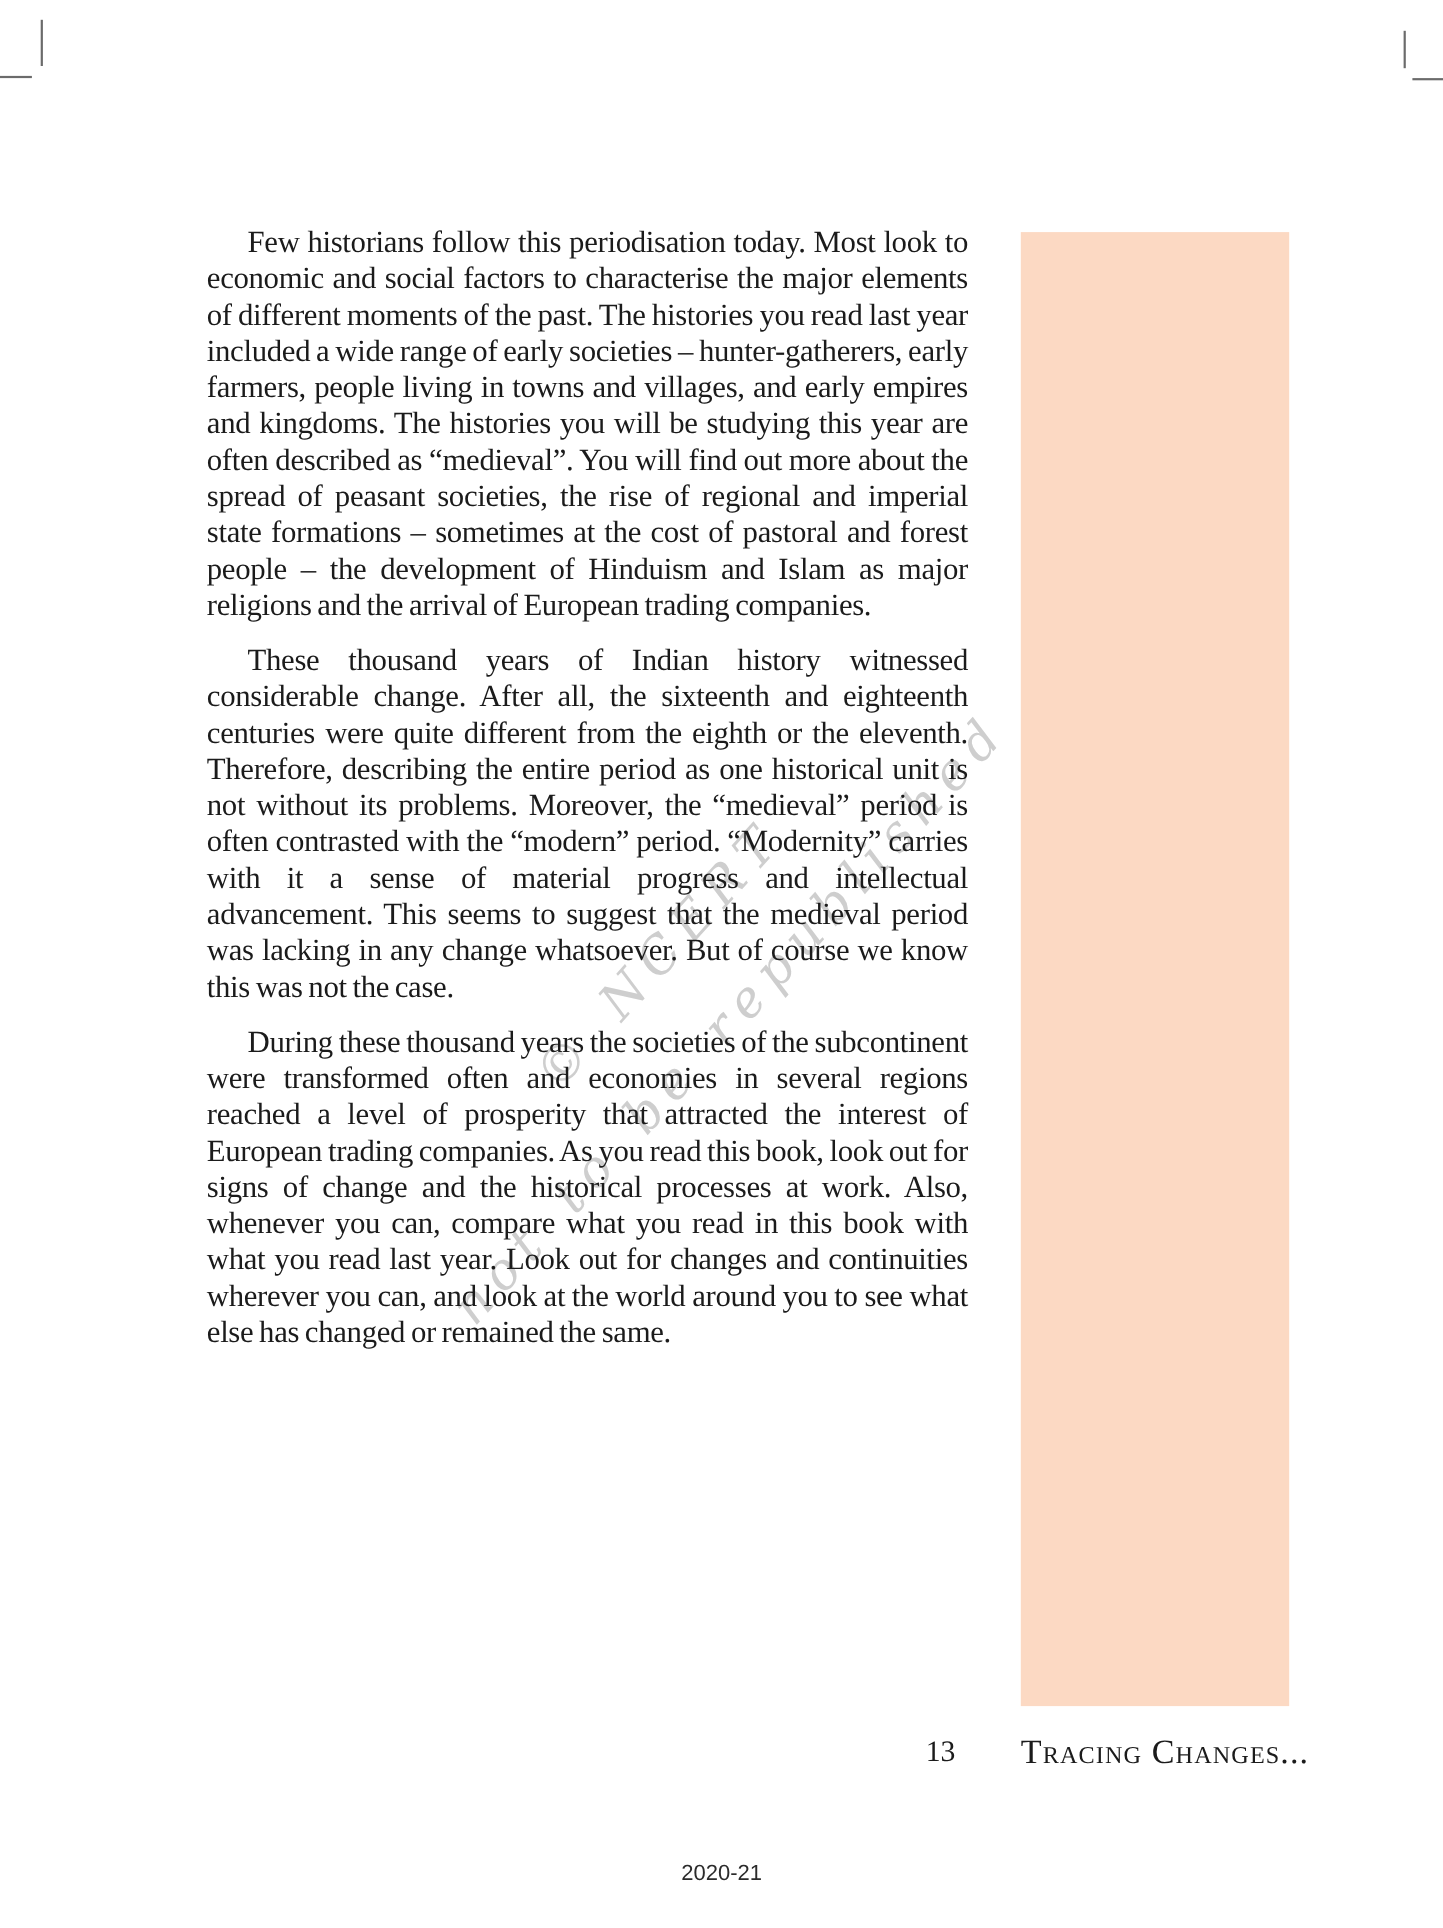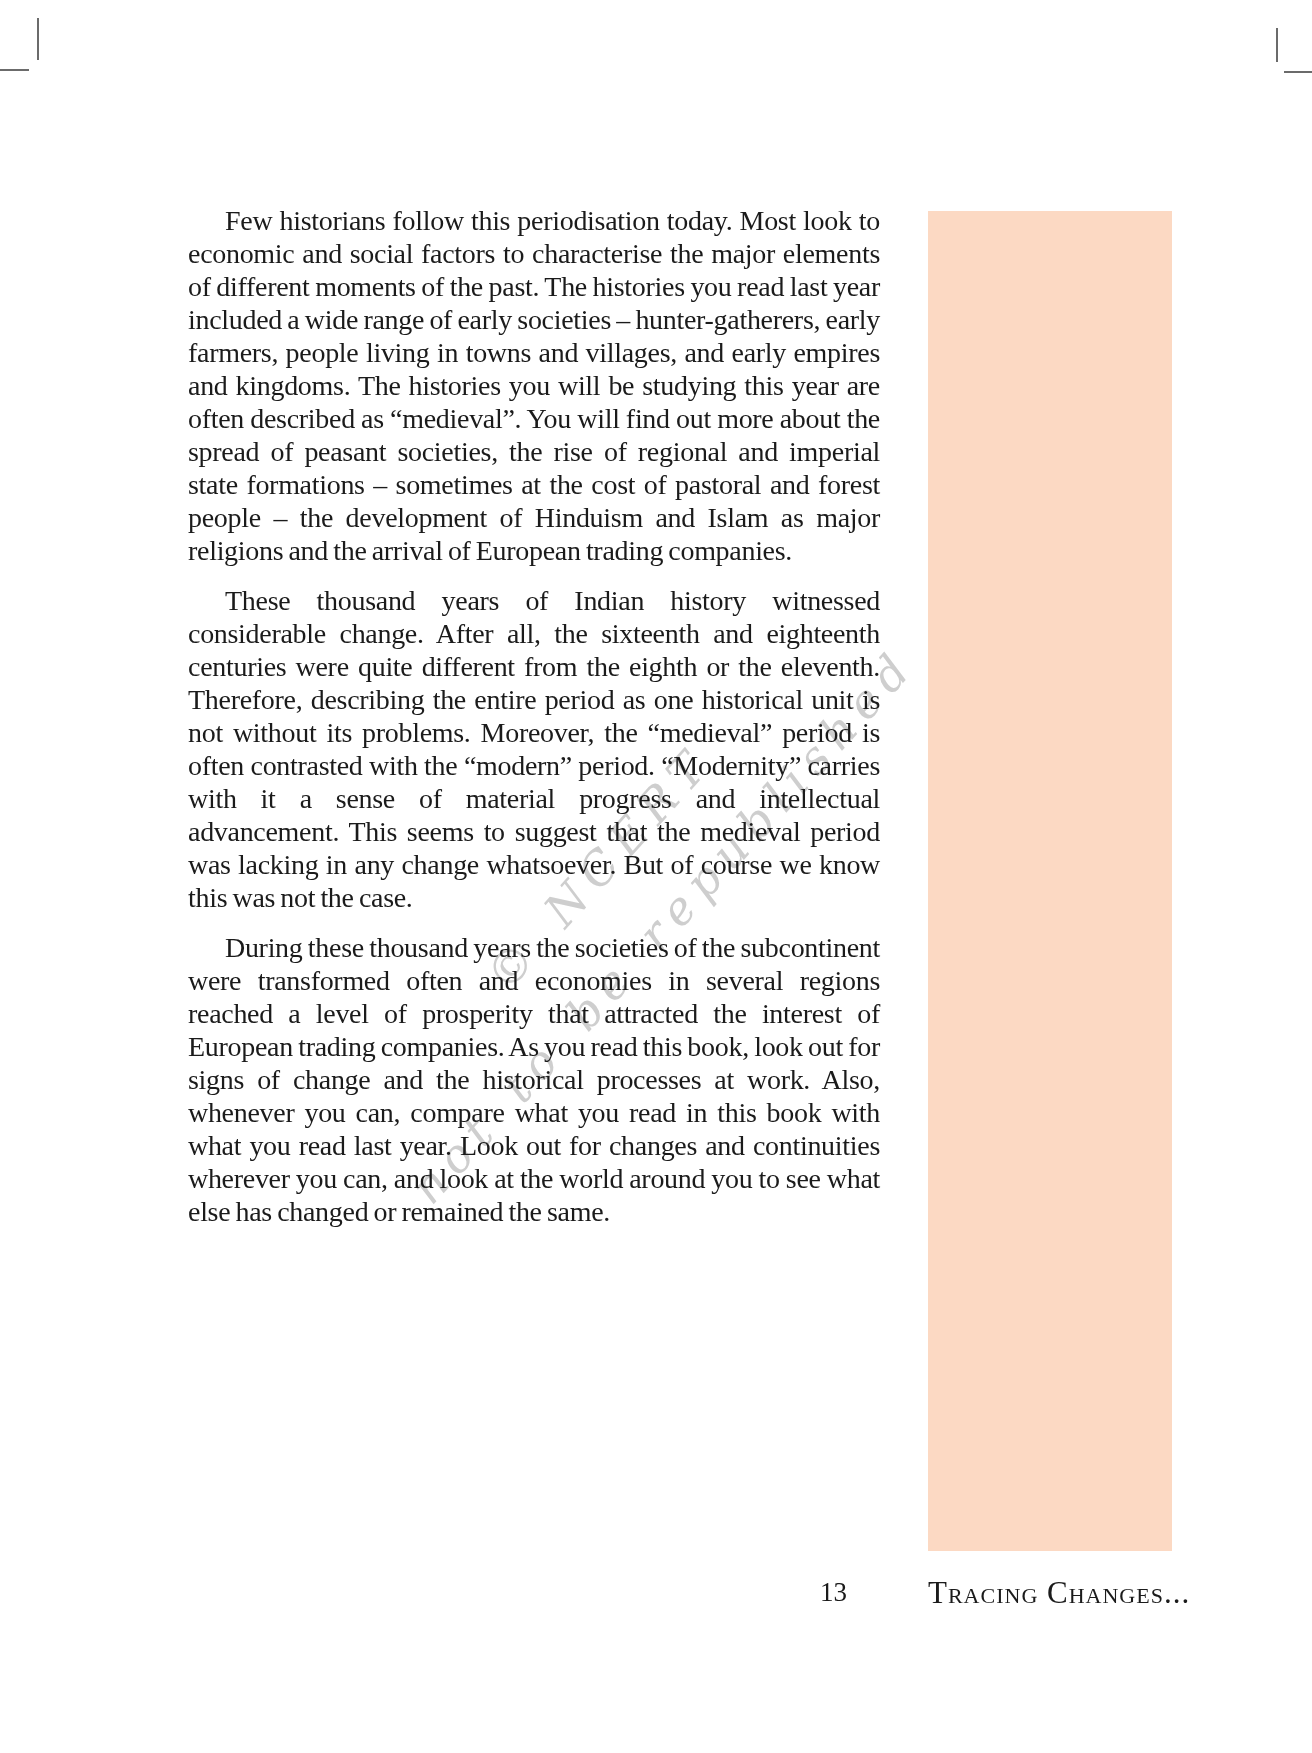--- a/index.html
+++ b/index.html
@@ -60,21 +60,21 @@
     left: 928px; top: 211px;
     width: 244px; height: 1340px;
     background: #fcd9c3;
     z-index: 2;
   }
   
   .page-number {
     position: absolute;
     left: 820px; top: 1578px;
     width: 70px;
-    text-align: left;
+    text-align: center;
     font-size: 27px;
     line-height: 28px;
     color: #1b1b1b;
     z-index: 2;
   }
   .running-title {
     position: absolute;
     left: 928px; top: 1580px;
     font-size: 31px;
     line-height: 26px;
@@ -112,14 +112,15 @@
   <div class="side-panel"></div>
 
   <div class="text-column">
     <p>Few historians follow this periodisation today. Most look to economic and social factors to characterise the major elements of different moments of the past. The histories you read last year included a wide range of early societies – hunter-gatherers, early farmers, people living in towns and villages, and early empires and kingdoms. The histories you will be studying this year are often described as “medieval”. You will find out more about the spread of peasant societies, the rise of regional and imperial state formations – sometimes at the cost of pastoral and forest people – the development of Hinduism and Islam as major religions and the arrival of European trading companies.</p>
     <p>These thousand years of Indian history witnessed considerable change. After all, the sixteenth and eighteenth centuries were quite different from the eighth or the eleventh. Therefore, describing the entire period as one historical unit is not without its problems. Moreover, the “medieval” period is often contrasted with the “modern” period. “Modernity” carries with it a sense of material progress and intellectual advancement. This seems to suggest that the medieval period was lacking in any change whatsoever. But of course we know this was not the case.</p>
     <p>During these thousand years the societies of the subcontinent were transformed often and economies in several regions reached a level of prosperity that attracted the interest of European trading companies. As you read this book, look out for signs of change and the historical processes at work. Also, whenever you can, compare what you read in this book with what you read last year. Look out for changes and continuities wherever you can, and look at the world around you to see what else has changed or remained the same.</p>
   </div>
 
   <div class="page-number">13</div>
   <div class="running-title">Tracing Changes...</div>
+  <div class="edition-year">2020-21</div>
 
 </div>
 
 </body></html>

